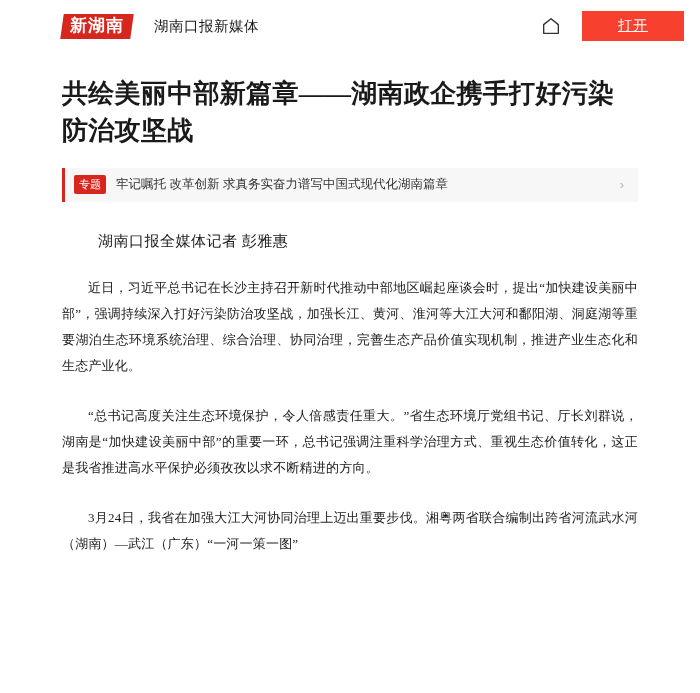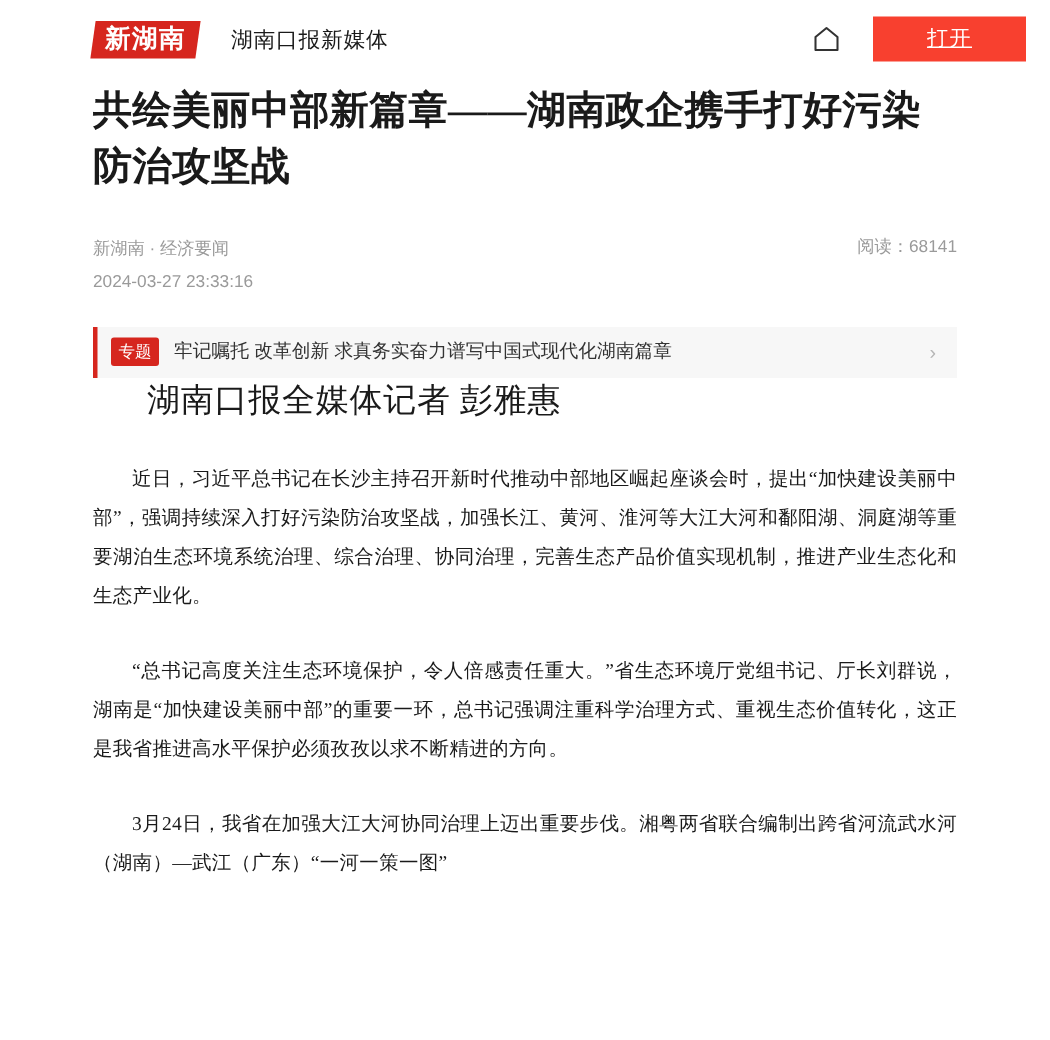--- a/index.html
+++ b/index.html
@@ -70,21 +70,21 @@
   .article {
     padding: 0 62px 0 62px;
   }
   .headline {
     font-family: "Liberation Serif", serif;
     font-weight: bold;
     font-size: 26px;
     line-height: 1.42;
     color: #1a1a1a;
     letter-spacing: 0.3px;
-    margin-top: 4px;
+    margin-top: 24px;
   }
   .meta-row {
     display: flex;
     align-items: flex-start;
     justify-content: space-between;
     margin-top: 26px;
   }
   .meta-left {
     font-size: 11.5px;
     color: #9a9a9a;
@@ -134,22 +134,23 @@
     flex: 1;
   }
   .topic-chevron {
     color: #b6b6b6;
     font-size: 13px;
     margin-left: 8px;
   }
 
   
   .byline {
-    font-family: "Liberation Serif", serif;
-    font-size: 22px;
+    margin-top: 30px;
+    font-family: "Liberation Serif", serif;
+    font-size: 15px;
     color: #1a1a1a;
     letter-spacing: 0.5px;
     padding-left: 36px;
   }
   .para {
     margin-top: 24px;
     font-family: "Liberation Serif", serif;
     font-size: 13px;
     line-height: 2.0;
     color: #1a1a1a;
@@ -174,27 +175,20 @@
         <path d="M4 10.5 L12 4 L20 10.5 V20 H4 Z"></path>
       </svg>
     </div>
     <button class="open-btn">打开</button>
   </div>
 
   <div class="article">
 
     <div class="headline">共绘美丽中部新篇章——湖南政企携手打好污染防治攻坚战</div>
 
-    <div class="meta-row">
-      <div class="meta-left">
-        <div>新湖南 · 经济要闻</div>
-        <div>2024-03-27 23:33:16</div>
-      </div>
-      <div class="meta-right">阅读：68141</div>
-    </div>
 
     <div class="topic-strip">
       <span class="topic-tag">专题</span>
       <span class="topic-title">牢记嘱托 改革创新 求真务实奋力谱写中国式现代化湖南篇章</span>
       <span class="topic-chevron">›</span>
     </div>
 
     <div class="byline">湖南口报全媒体记者  彭雅惠</div>
 
     <p class="para">近日，习近平总书记在长沙主持召开新时代推动中部地区崛起座谈会时，提出“加快建设美丽中部”，强调持续深入打好污染防治攻坚战，加强长江、黄河、淮河等大江大河和鄱阳湖、洞庭湖等重要湖泊生态环境系统治理、综合治理、协同治理，完善生态产品价值实现机制，推进产业生态化和生态产业化。</p>

